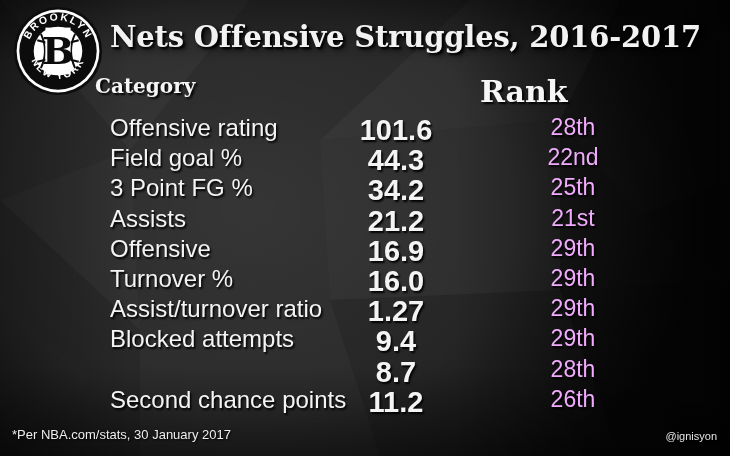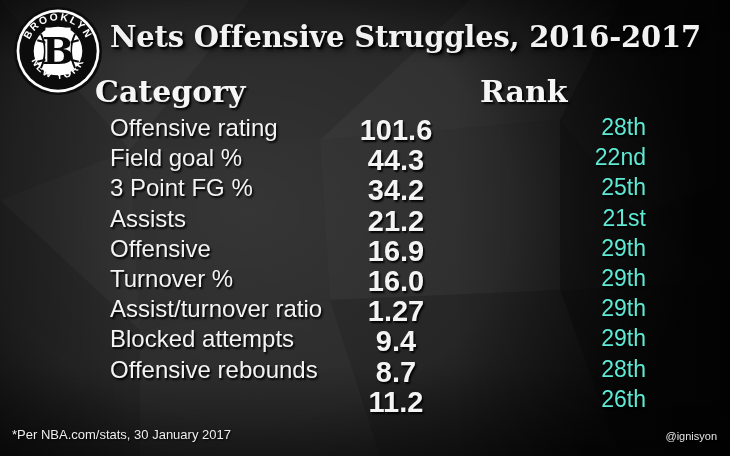--- a/index.html
+++ b/index.html
@@ -112,33 +112,33 @@
     color: #f4f4f4;
     font-size: 29px;
     text-shadow: 1.5px 1.5px 2px rgba(0,0,0,0.95);
     font-weight: bold;
   }
   .c-rank {
     position: absolute;
     left: 500px;
     width: 146px;
     top: 0;
-    text-align: right;
-    color: #5eead4;
+    text-align: center;
+    color: #f0abfc;
     font-size: 23px;
     text-shadow: 1.5px 1.5px 2px rgba(0,0,0,0.95);
   }
 
   .head-cat {
     position: absolute;
     left: 95px;
     top: 0;
     font-family: "DejaVu Serif", "Liberation Serif", serif;
     font-weight: bold;
-    font-size: 30px;
+    font-size: 20px;
     color: #f6f6f6;
     text-shadow: 2px 2px 2px rgba(0,0,0,0.95);
   }
   .head-rank {
     position: absolute;
     left: 480px;
     width: 166px;
     top: 0;
     text-align: left;
     font-family: "DejaVu Serif", "Liberation Serif", serif;
@@ -268,25 +268,25 @@
       <div class="c-cat">Assist/turnover ratio</div>
       <div class="c-val">1.27</div>
       <div class="c-rank">29th</div>
     </div>
     <div class="row">
       <div class="c-cat">Blocked attempts</div>
       <div class="c-val">9.4</div>
       <div class="c-rank">29th</div>
     </div>
     <div class="row">
-      <div class="c-cat">Offensive rebounds</div>
       <div class="c-val">8.7</div>
       <div class="c-rank">28th</div>
     </div>
     <div class="row">
+      <div class="c-cat">Second chance points</div>
       <div class="c-val">11.2</div>
       <div class="c-rank">26th</div>
     </div>
 
   </div>
 
   <div class="footer-left">*Per NBA.com/stats, 30 January 2017</div>
   <div class="footer-right">@ignisyon</div>
 
 </div>

